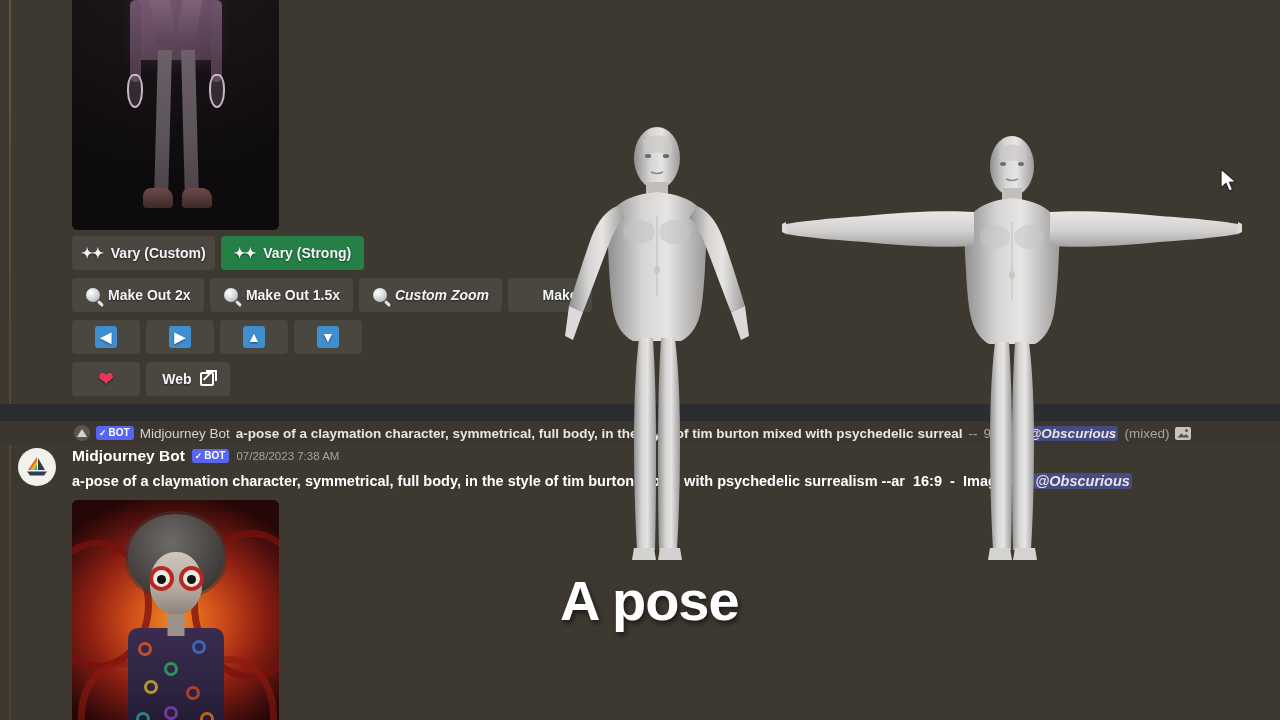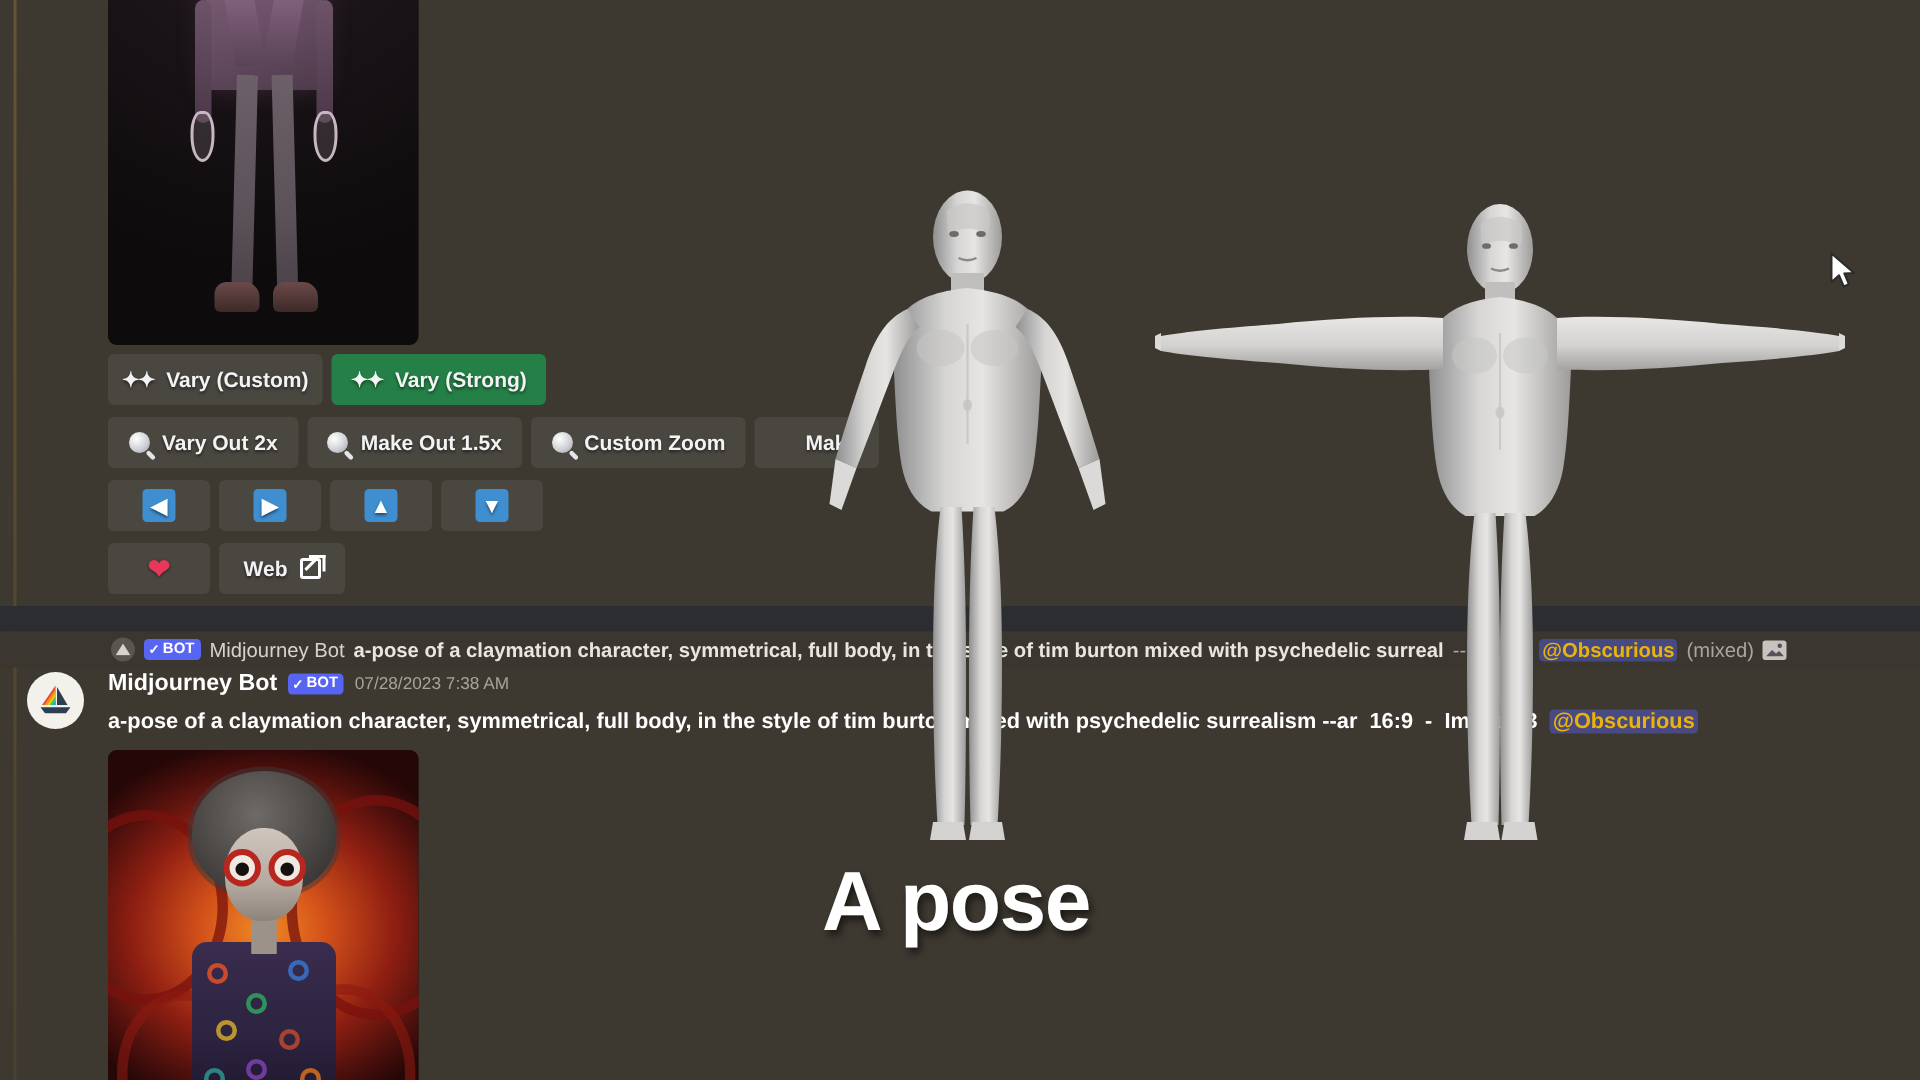--- a/index.html
+++ b/index.html
@@ -95,21 +95,21 @@
     gap: 8px; padding: 0 14px; height: 34px;
     cursor: pointer; white-space: nowrap;
     text-shadow: 0 1px 2px rgba(0,0,0,.5);
   }
   .dbtn.green { background: #248046; }
   .dbtn.sq { width: 68px; padding: 0; }
   .dbtn.wide1 { width: 143px; }
   .dbtn.wide2 { width: 143px; }
   .dbtn.zoom1 { width: 143px; }
   .dbtn.zoom2 { width: 143px; }
-  .dbtn.zoom3 { width: 143px; }
+  .dbtn.zoom3 { width: 143px; font-style: italic; }
   .dbtn.make  { width: 120px; justify-content: flex-start; padding-left: 34px; }
   .dbtn.web   { width: 84px; }
 
   .ico { display: inline-block; line-height: 1; }
   .ico-sparkle { font-size: 14px; letter-spacing: -1px; }
   .ico-magnify {
     width: 14px; height: 14px; border-radius: 50%;
     background: radial-gradient(circle at 35% 32%, #fff 0%, #cfd2d6 55%, #9aa0a6 100%);
     position: relative; flex: none;
   }
@@ -163,22 +163,22 @@
   }
   .bot-tag {
     background: #5865f2; color: #fff; font-size: 10px; font-weight: bold;
     border-radius: 3px; padding: 1px 4px 1px 3px; line-height: 12px;
     display: inline-flex; align-items: center; gap: 2px; flex: none;
   }
   .bot-tag .chk { font-size: 9px; }
   .preview-name { color: #d6d3cd; font-weight: 400; }
   .preview-body { color: #e9e6e1; font-weight: bold; }
   .mention {
-    background: rgba(88,101,242,.42); color: #eab308;
-    border-radius: 3px; padding: 0 2px; font-weight: bold;
+    background: rgba(88,101,242,.42); color: #e5e5e5;
+    border-radius: 3px; padding: 0 2px; font-weight: bold; font-style: italic;
   }
   .dim { color: #a9a59f; font-weight: normal; }
   .ico-image-att {
     width: 16px; height: 13px; background: #c7c4be; border-radius: 2px;
     position: relative; flex: none; display: inline-block;
   }
   .ico-image-att::after {
     content: ""; position: absolute; left: 2px; bottom: 2px;
     width: 12px; height: 6px; background: #55525c;
     clip-path: polygon(0% 100%, 33% 30%, 55% 70%, 72% 42%, 100% 100%);
@@ -261,21 +261,21 @@
     width: 96px; height: 104px;
     background: linear-gradient(180deg,#3a2c4e 0%, #2c2440 60%, #20182f 100%);
     border-radius: 10px 10px 0 0;
   }
   .tb-dot {
     position: absolute; width: 14px; height: 14px; border-radius: 50%;
     border: 3px solid; opacity: .9;
   }
 
   
-  .figures { position: absolute; inset: 0; pointer-events: none; }
+  .figures { position: absolute; inset: 0; pointer-events: none; margin-left: 12px; }
   .fig { position: absolute; }
   .lbl {
     position: absolute; color: #fff; font-size: 56px; font-weight: bold;
     text-shadow: 2px 3px 5px rgba(0,0,0,.55);
     white-space: nowrap; letter-spacing: -1px;
   }
 
   
   .cursor { position: absolute; left: 1220px; top: 168px; width: 18px; height: 26px; }
 </style>
@@ -313,21 +313,21 @@
         </button>
         <button class="dbtn wide2 green">
           <span class="ico ico-sparkle">✦✦</span>
           <span>Vary (Strong)</span>
         </button>
       </div>
 
       <div class="btn-row">
         <button class="dbtn zoom1">
           <span class="ico-magnify"></span>
-          <span>Vary Out 2x</span>
+          <span>Make Out 2x</span>
         </button>
         <button class="dbtn zoom2">
           <span class="ico-magnify"></span>
           <span>Make Out 1.5x</span>
         </button>
         <button class="dbtn zoom3">
           <span class="ico-magnify"></span>
           <span>Custom Zoom</span>
         </button>
         <button class="dbtn make">

